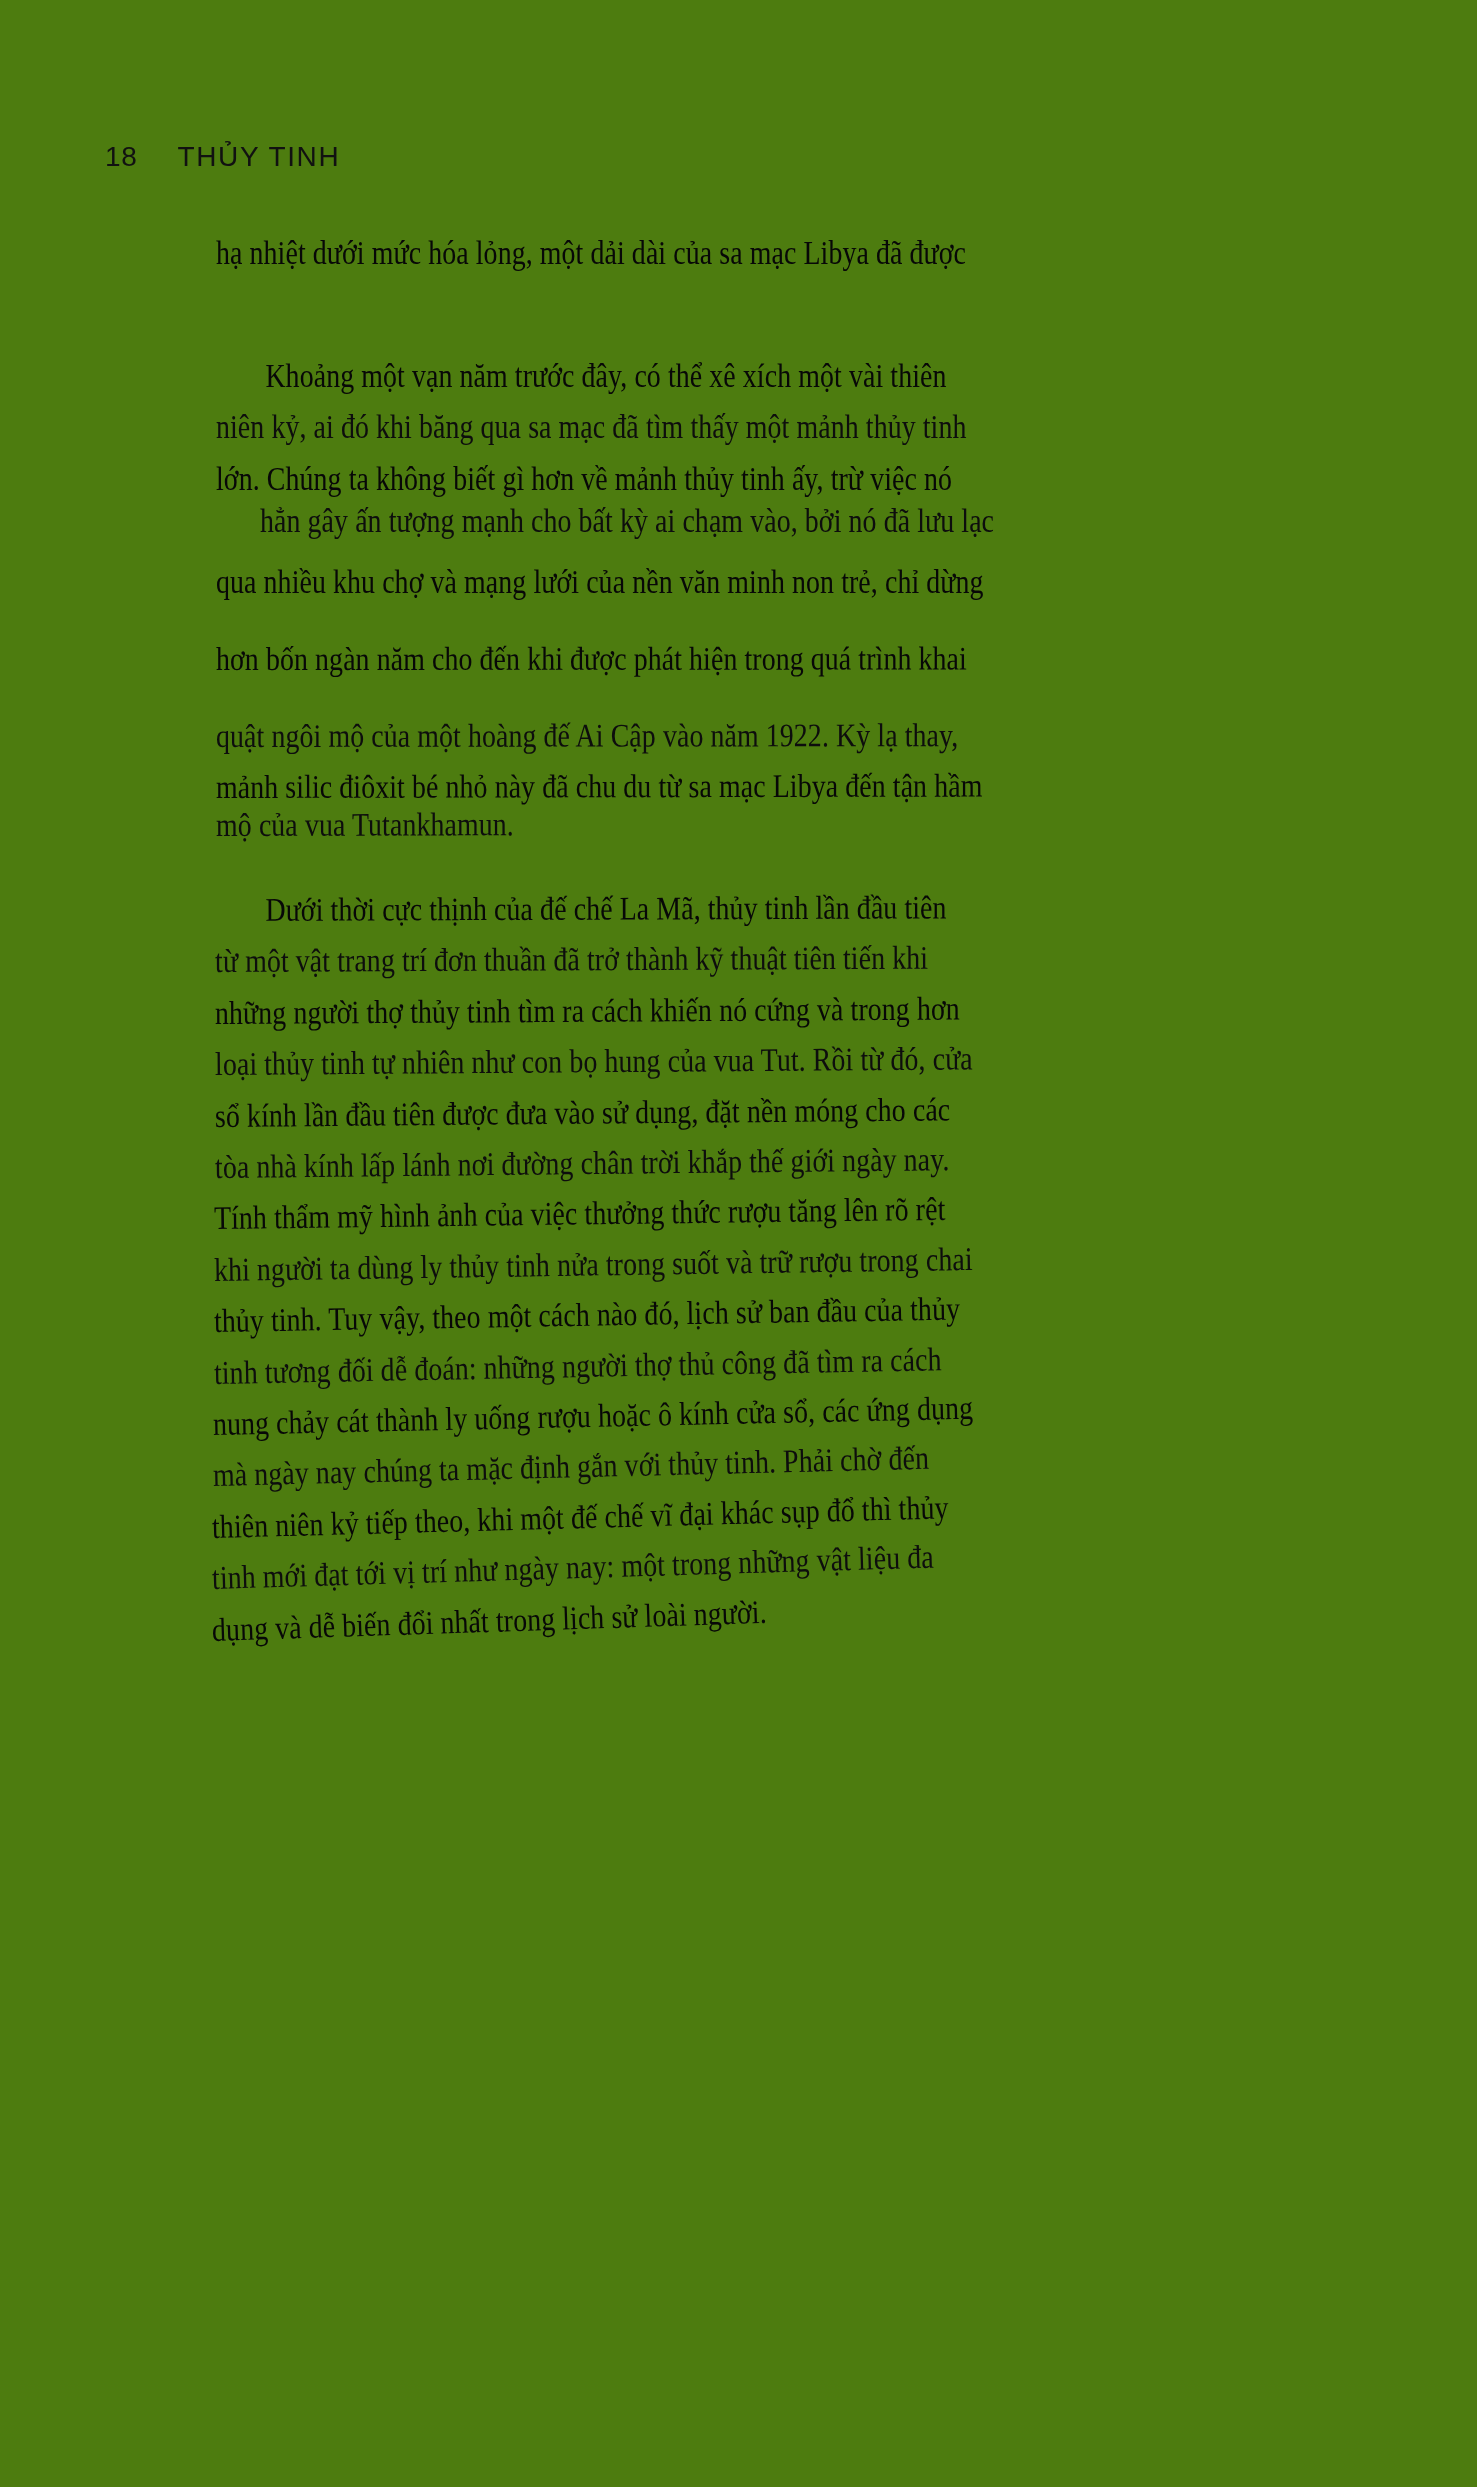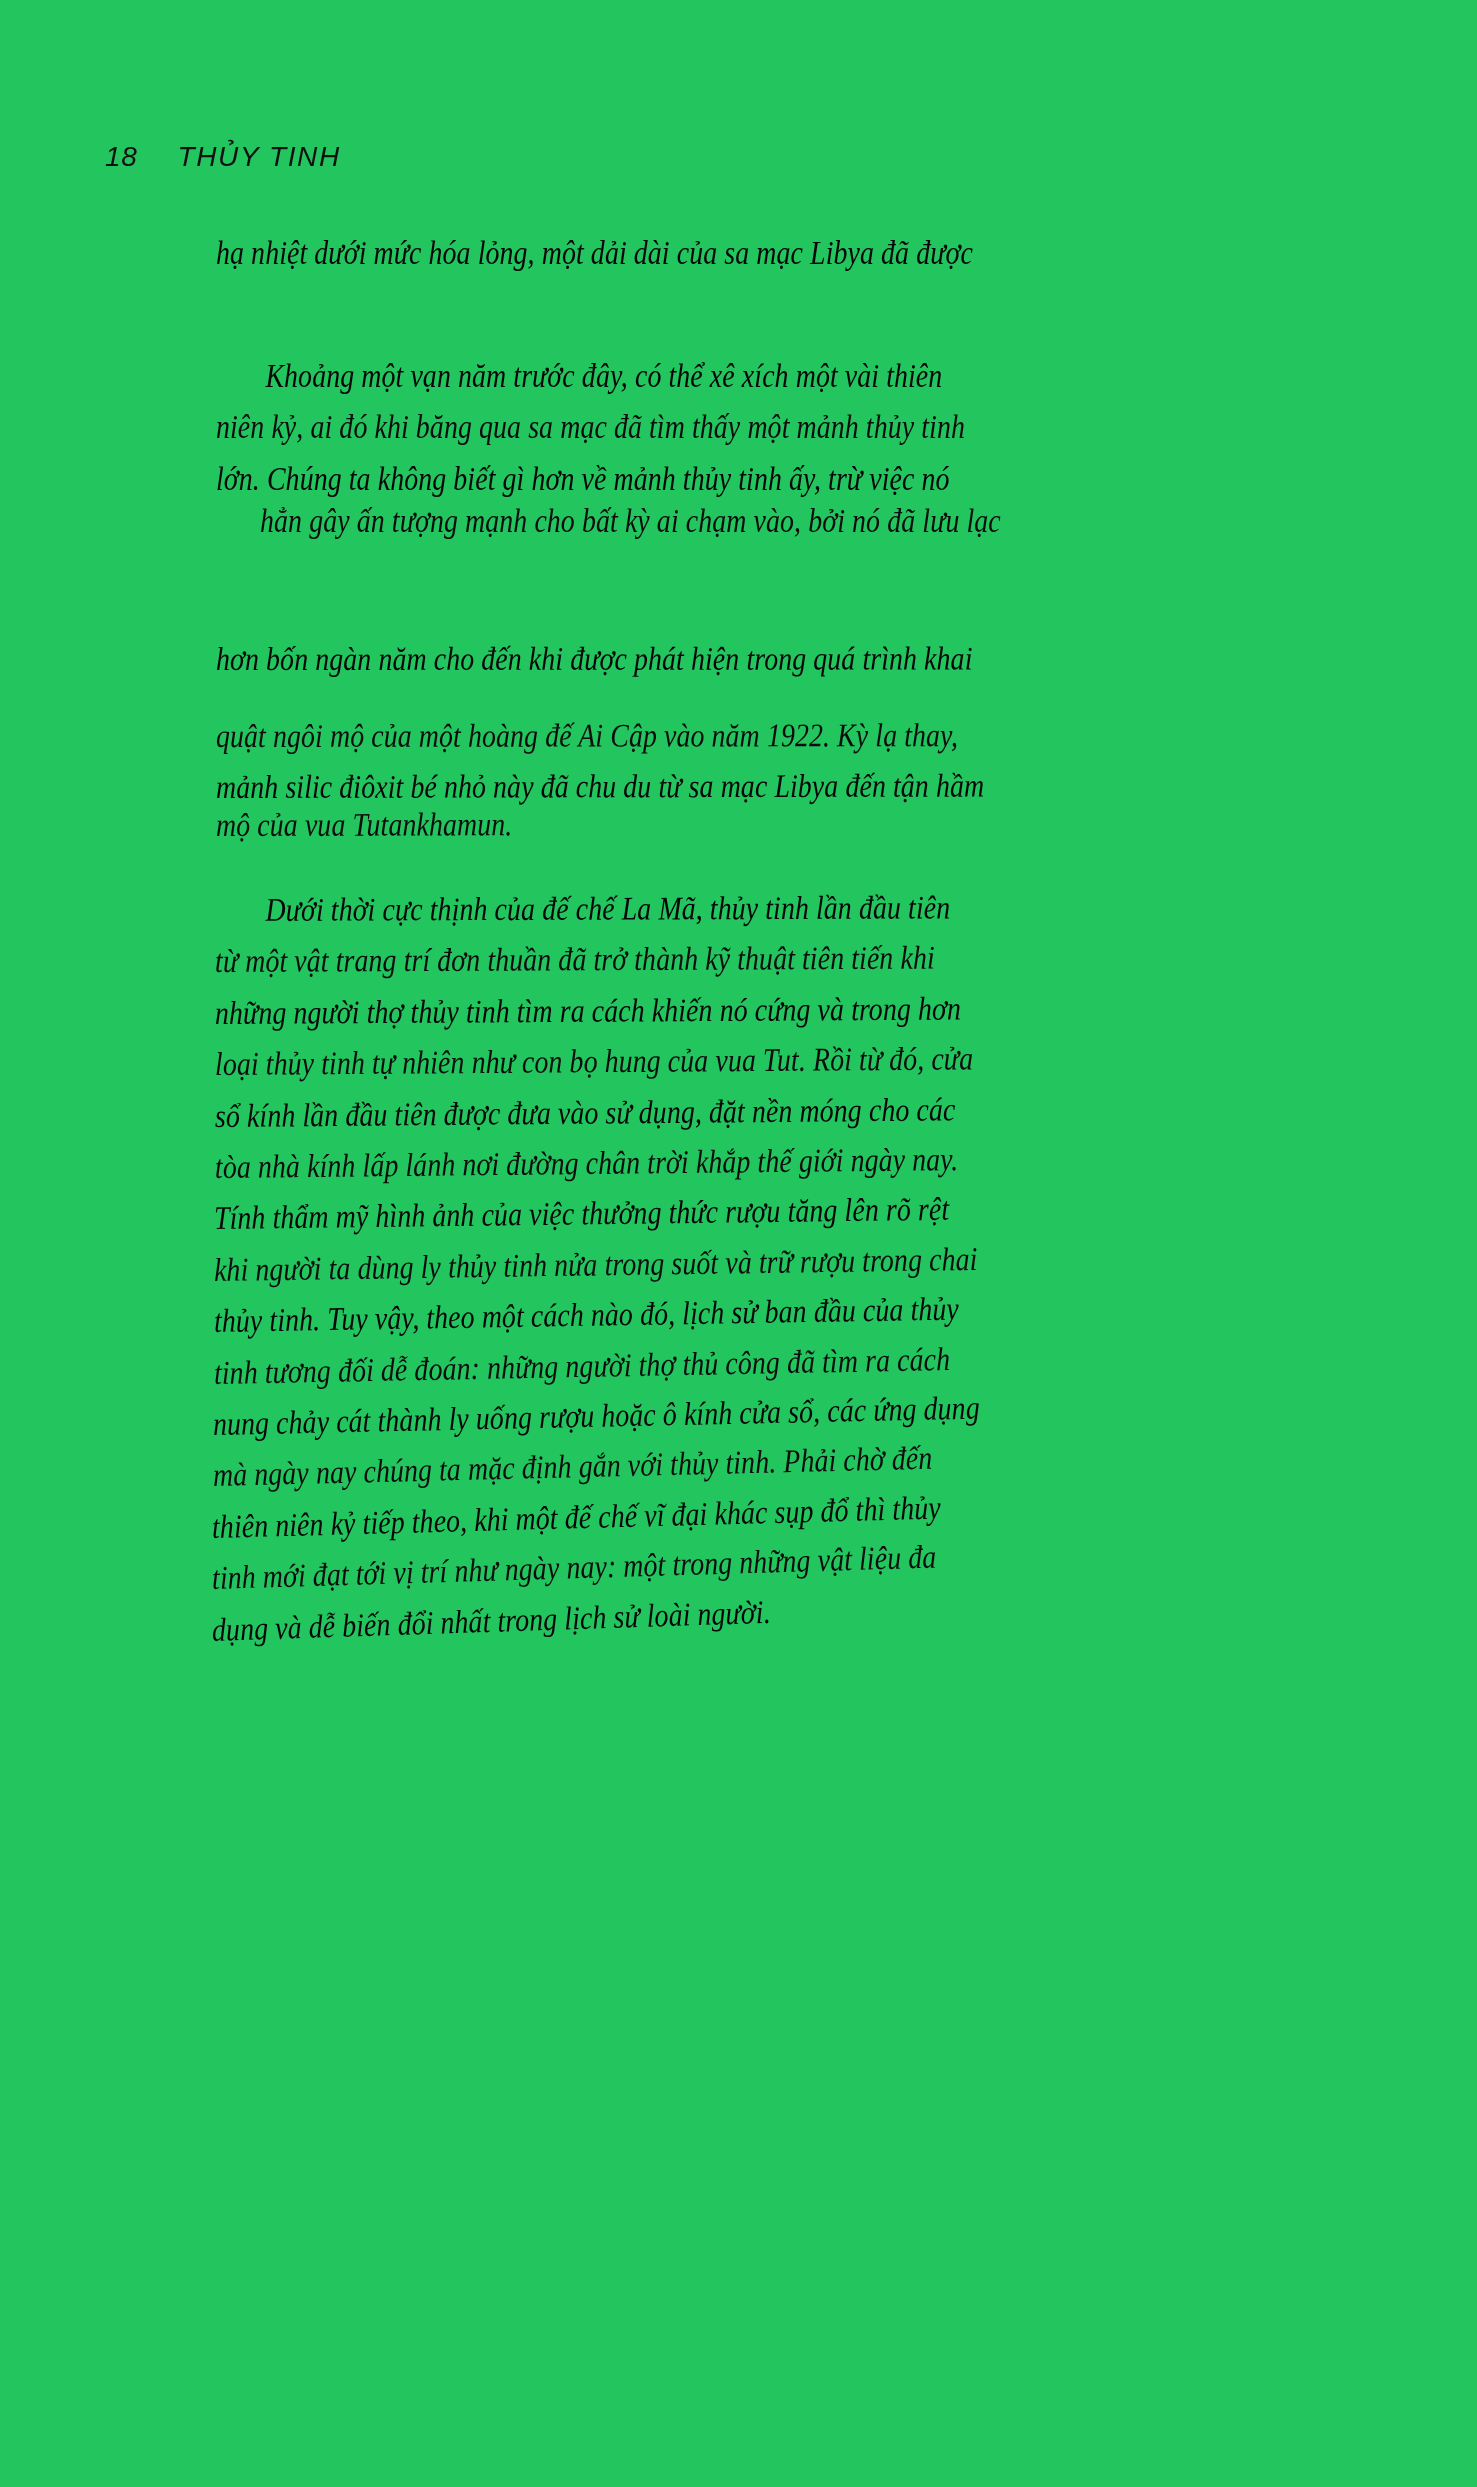--- a/index.html
+++ b/index.html
@@ -11,22 +11,21 @@
     height: 2487px;
     background: #fdfdfb;
     font-family: "Liberation Serif", "DejaVu Serif", serif;
     color: #0b0b0b;
     overflow: hidden;
     position: relative;
   }
   .page {
     position: absolute;
     inset: 0;
-    background: #22c55e;
-    font-style: italic;
+    background: #4d7c0f;
   }
   
   .running-head {
     position: absolute;
     left: 105px;
     top: 141px;
     display: flex;
     align-items: baseline;
     gap: 40px;
     font-family: "Liberation Sans", "DejaVu Sans", sans-serif;
@@ -75,20 +74,21 @@
   </div>
 
   <div class="textblock" style="height: 1428px;">
       <div></div>
       <div class="line ink-2" style="position: absolute; left: 0px; top: 0px; transform: rotate(0deg);"><span class="t">hạ nhiệt dưới mức hóa lỏng, một dải dài của sa mạc Libya đã được</span></div>
       <div></div>
       <div class="line ink-1" style="position: absolute; left: 0px; top: 174px; transform: rotate(0deg);"><span class="t">niên kỷ, ai đó khi băng qua sa mạc đã tìm thấy một mảnh thủy tinh</span></div>
       <div class="line ink-2" style="position: absolute; left: 0px; top: 123px; transform: rotate(0deg);"><span class="t">       Khoảng một vạn năm trước đây, có thể xê xích một vài thiên</span></div>
       <div class="line ink-2" style="position: absolute; left: 0px; top: 226px; transform: rotate(0deg);"><span class="t">lớn. Chúng ta không biết gì hơn về mảnh thủy tinh ấy, trừ việc nó</span></div>
       <div class="line ink-1" style="position: absolute; left: 0px; top: 268px; transform: rotate(0deg); margin-left: 44px;"><span class="t">hẳn gây ấn tượng mạnh cho bất kỳ ai chạm vào, bởi nó đã lưu lạc</span></div>
+      <div class="line ink-2" style="position: absolute; left: -0.01px; top: 329px; transform: rotate(-0.004deg);"><span class="t">qua nhiều khu chợ và mạng lưới của nền văn minh non trẻ, chỉ dừng</span></div>
       <div class="line ink-2" style="position: absolute; left: -0.1px; top: 406px; transform: rotate(-0.038deg);"><span class="t">hơn bốn ngàn năm cho đến khi được phát hiện trong quá trình khai</span></div>
       <div class="line ink-1" style="position: absolute; left: -0.2px; top: 483px; transform: rotate(-0.068deg);"><span class="t">quật ngôi mộ của một hoàng đế Ai Cập vào năm 1922. Kỳ lạ thay,</span></div>
       <div class="line ink-2" style="position: absolute; left: -0.2px; top: 534px; transform: rotate(-0.106deg);"><span class="t">mảnh silic điôxit bé nhỏ này đã chu du từ sa mạc Libya đến tận hầm</span></div>
       <div class="line ink-1" style="position: absolute; left: -0.4px; top: 572px; transform: rotate(-0.153deg);"><span class="t">mộ của vua Tutankhamun.</span></div>
       <div></div>
       <div class="line ink-2" style="position: absolute; left: -0.5px; top: 657px; transform: rotate(-0.208deg);"><span class="t">       Dưới thời cực thịnh của đế chế La Mã, thủy tinh lần đầu tiên</span></div>
       <div class="line ink-1" style="position: absolute; left: -0.6px; top: 708px; transform: rotate(-0.272deg);"><span class="t">từ một vật trang trí đơn thuần đã trở thành kỹ thuật tiên tiến khi</span></div>
       <div class="line ink-2" style="position: absolute; left: -0.8px; top: 760px; transform: rotate(-0.344deg);"><span class="t">những người thợ thủy tinh tìm ra cách khiến nó cứng và trong hơn</span></div>
       <div class="line ink-1" style="position: absolute; left: -1px; top: 811px; transform: rotate(-0.425deg);"><span class="t">loại thủy tinh tự nhiên như con bọ hung của vua Tut. Rồi từ đó, cửa</span></div>
       <div class="line ink-2" style="position: absolute; left: -1.2px; top: 863px; transform: rotate(-0.515deg);"><span class="t">sổ kính lần đầu tiên được đưa vào sử dụng, đặt nền móng cho các</span></div>

